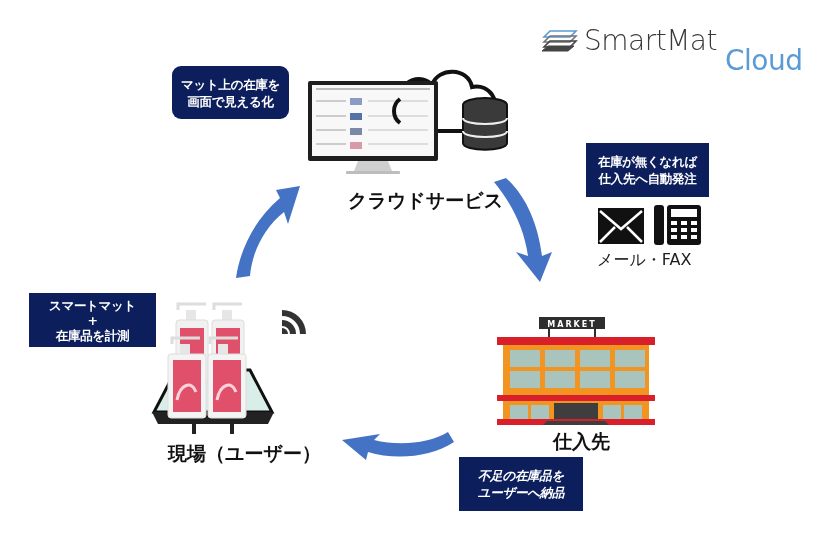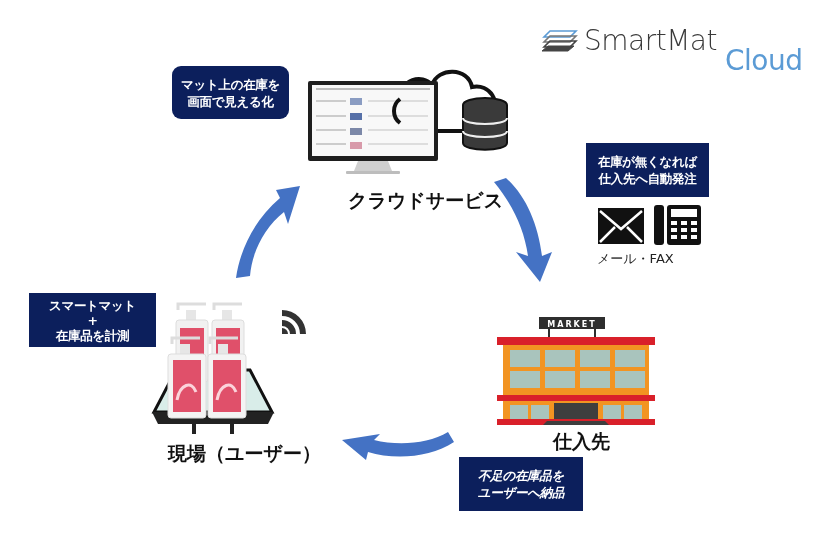--- a/index.html
+++ b/index.html
@@ -9,21 +9,21 @@
               font-weight: bold; font-size: 12.5px; line-height: 17px;
               display: flex; flex-direction: column; align-items: center; justify-content: center;
               text-align: center; letter-spacing: -0.3px; }
   .navy-box span { display: block; }
   .label { position: absolute; font-weight: bold; font-size: 19px; color: #111; white-space: nowrap; }
   .logo { position: absolute; left: 540px; top: 20px; height: 40px; display: flex; align-items: center; }
   .logo-text-main { font-family: "DejaVu Sans", sans-serif; font-size: 28px; color: #3a3a3a;
                     font-weight: 300; letter-spacing: -0.5px; margin-left: 4px; }
   .logo-text-accent { font-family: "DejaVu Sans", sans-serif; font-size: 28px; color: #5b9bd5;
                       margin-left: 8px; letter-spacing: -0.5px; margin-top: 40px; }
-  .mailfax-label { position: absolute; left: 597px; top: 250px; font-size: 13px; color: #222; white-space: nowrap; }
+  .mailfax-label { position: absolute; left: 597px; top: 250px; font-size: 16px; color: #222; white-space: nowrap; }
   svg { position: absolute; overflow: visible; }
 </style>
 </head>
 <body>
 
 <div class="logo">
   <svg width="40" height="26" viewBox="0 0 40 26" style="position:relative;">
     <path d="M10 4 L36 4 L30 10 L4 10 Z" fill="none" stroke="#5b9bd5" stroke-width="1.6"></path>
     <path d="M10 9 L36 9 L30 15 L4 15 Z" fill="none" stroke="#777" stroke-width="1.6"></path>
     <path d="M10 14 L36 14 L30 20 L4 20 Z" fill="none" stroke="#444" stroke-width="1.6"></path>

